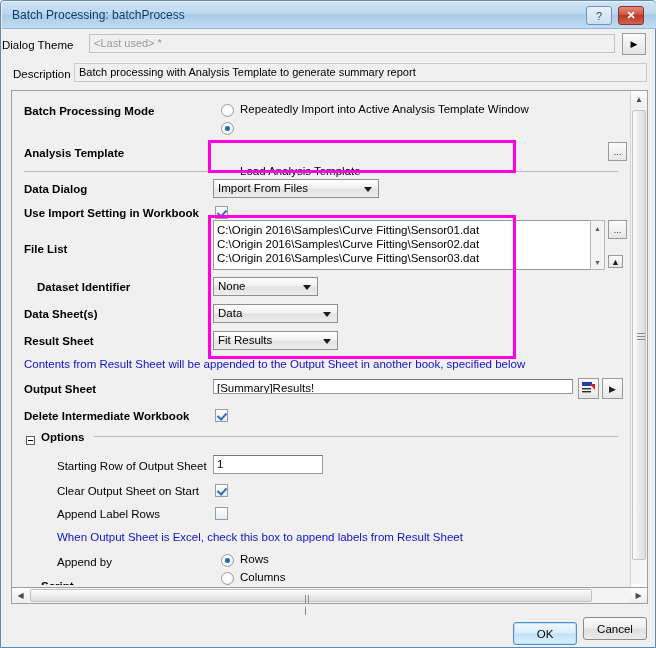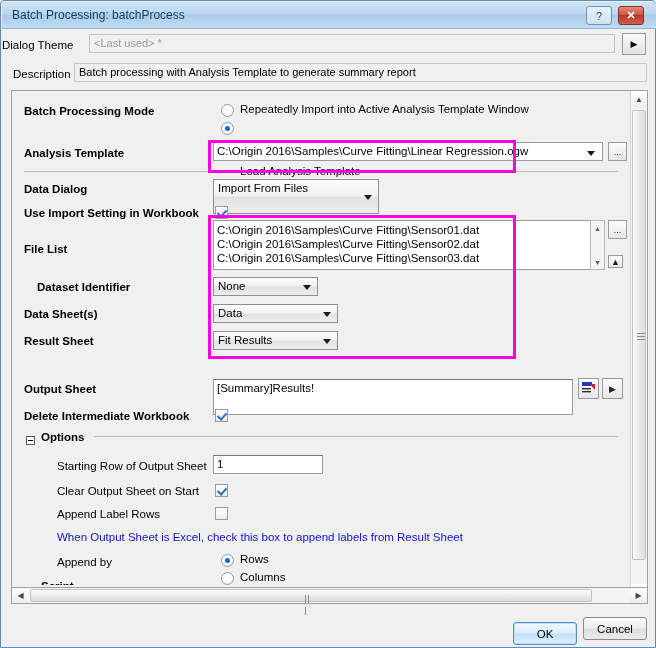--- a/index.html
+++ b/index.html
@@ -325,26 +325,25 @@
   <div class="panel">
     <div class="panel-inner">
 
       <div class="row-label" style="left:12px; top:14px;">Batch Processing Mode</div>
       <div class="radio" style="left:209px; top:13px;"></div>
       <div class="radio-text" style="left:228px; top:12px;">Repeatedly Import into Active Analysis Template Window</div>
       <div class="radio on" style="left:209px; top:31px;"></div>
       <div class="radio-text" style="left:228px; top:30px;margin-top:44px;">Load Analysis Template</div>
 
       <div class="row-label" style="left:12px; top:56px;">Analysis Template</div>
-      <div class="flat-combo" style="left:201px; top:51px; width:390px; height:19px;">C:\Origin 2016\Samples\Curve Fitting\Linear Regression.ogw<span class="cb-arrow" style="position:absolute; right:7px; top:8px; width:0; height:0; border-left:4px solid transparent; border-right:4px solid transparent; border-top:5px solid #1a1a1a;"></span></div>
       <div class="sbtn" style="left:596px; top:51px; width:19px; height:19px;">...</div>
       <div class="group-line" style="left:12px; top:80px; width:594px;"></div>
 
       <div class="row-label" style="left:12px; top:92px;">Data Dialog</div>
-      <div class="combo" style="left:201px; top:88px; width:166px; height:35px;">Import From Files<span class="cb-arrow"></span></div>
+      <div class="combo" style="left:201px; top:88px; width:166px; height:19px;">Import From Files<span class="cb-arrow"></span></div>
 
       <div class="row-label" style="left:12px; top:116px;">Use Import Setting in Workbook</div>
       <div class="chk on" style="left:203px; top:115px;"></div>
 
       <div class="row-label" style="left:12px; top:152px;">File List</div>
       <div class="listbox" style="left:201px; top:129px; width:378px; height:50px;">
         <div>C:\Origin 2016\Samples\Curve Fitting\Sensor01.dat</div>
         <div>C:\Origin 2016\Samples\Curve Fitting\Sensor02.dat</div>
         <div>C:\Origin 2016\Samples\Curve Fitting\Sensor03.dat</div>
       </div>
@@ -357,23 +356,24 @@
 
       <div class="row-label" style="left:12px; top:190px;margin-left:13px;">Dataset Identifier</div>
       <div class="combo" style="left:201px; top:186px; width:105px; height:19px;">None<span class="cb-arrow"></span></div>
 
       <div class="row-label" style="left:12px; top:217px;">Data Sheet(s)</div>
       <div class="combo" style="left:201px; top:213px; width:125px; height:19px;">Data<span class="cb-arrow"></span></div>
 
       <div class="row-label" style="left:12px; top:244px;">Result Sheet</div>
       <div class="combo" style="left:201px; top:240px; width:125px; height:19px;">Fit Results<span class="cb-arrow"></span></div>
 
+      <div class="hint" style="left:12px; top:267px;">Contents from Result Sheet will be appended to the Output Sheet in another book, specified below</div>
 
       <div class="row-label" style="left:12px; top:292px;">Output Sheet</div>
-      <div class="textfield" style="left:201px; top:288px; width:360px; height:36px;">[Summary]Results!</div>
+      <div class="textfield" style="left:201px; top:288px; width:360px; height:15px;">[Summary]Results!</div>
       <div class="sbtn" style="left:566px; top:287px; width:21px; height:21px;">
         <svg width="14" height="13" viewBox="0 0 14 13">
           <rect x="0" y="0" width="10" height="4" fill="#1f3bbf"></rect>
           <rect x="0" y="6" width="9" height="1.4" fill="#2b2b2b"></rect>
           <rect x="0" y="9" width="9" height="1.4" fill="#2b2b2b"></rect>
           <path d="M8 2 L13 2 L13 8 Z" fill="#d92020"></path>
         </svg>
       </div>
       <div class="sbtn" style="left:590px; top:287px; width:21px; height:21px;">▶</div>
 

